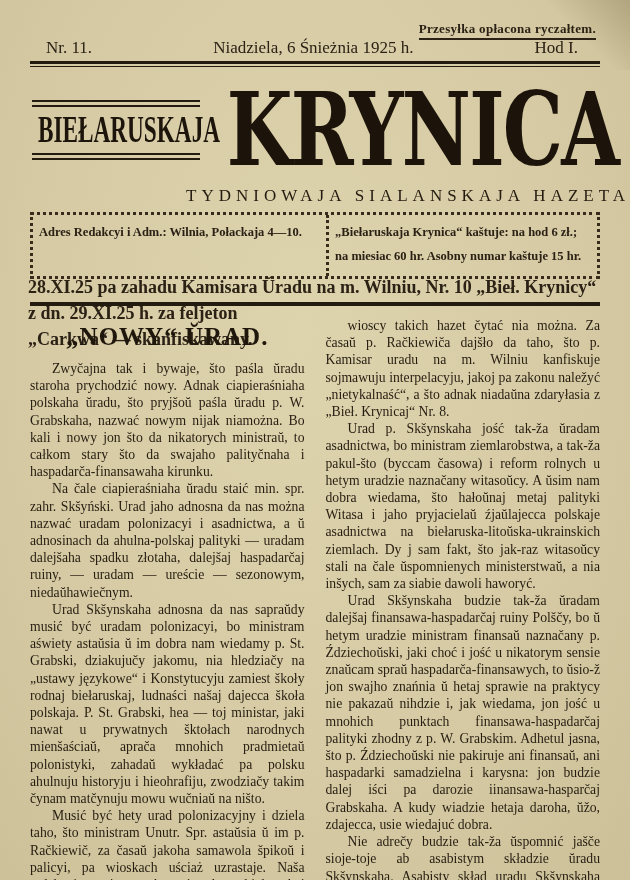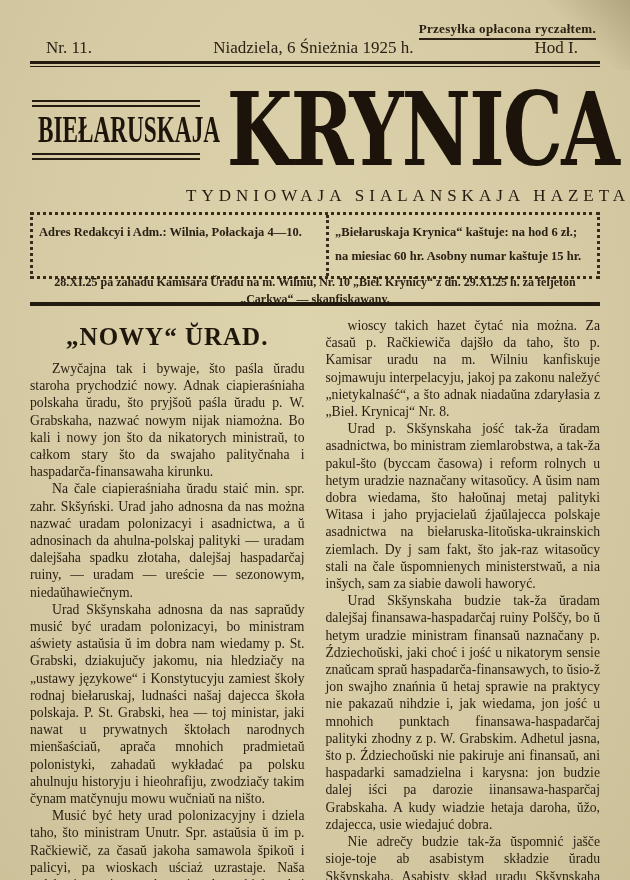--- a/index.html
+++ b/index.html
@@ -61,21 +61,21 @@
     border:3px dotted #372b1c;display:flex;
   }
   .info-cell{
     padding:6px 6px 7px;text-align:left;
     font-size:12.5px;font-weight:bold;line-height:1.9;white-space:nowrap;
   }
   .info-cell.left{flex:0 0 52.5%;border-right:3px dotted #372b1c;box-sizing:border-box;}
   .info-cell.right{flex:1;}
   .notice{
     position:absolute;top:274px;left:28px;right:28px;
-    text-align:center;font-weight:bold;font-size:12px;line-height:1.45;
+    font-weight:bold;font-size:18px;line-height:1.45;
   }
   .thick-rule{
     position:absolute;top:302px;left:30px;right:30px;height:4px;
     background:#241b10;
   }
   .columns{
     position:absolute;top:317px;left:30px;right:30px;
     display:flex;gap:21px;
   }
   .col{flex:1;min-width:0;}

